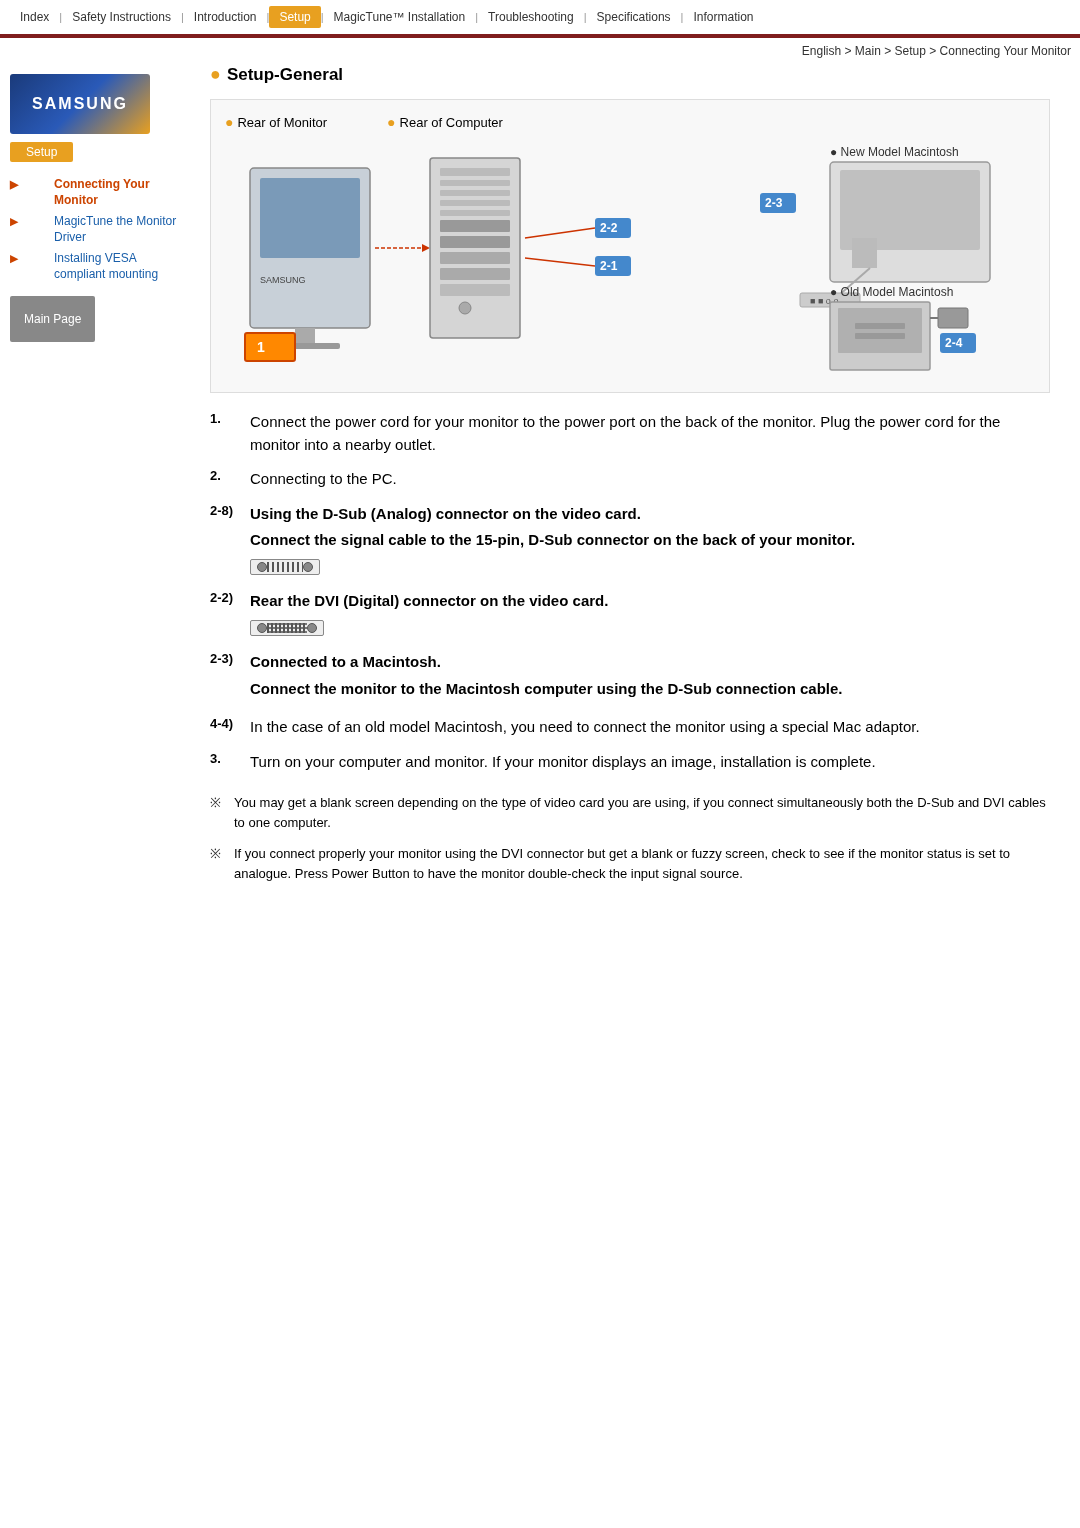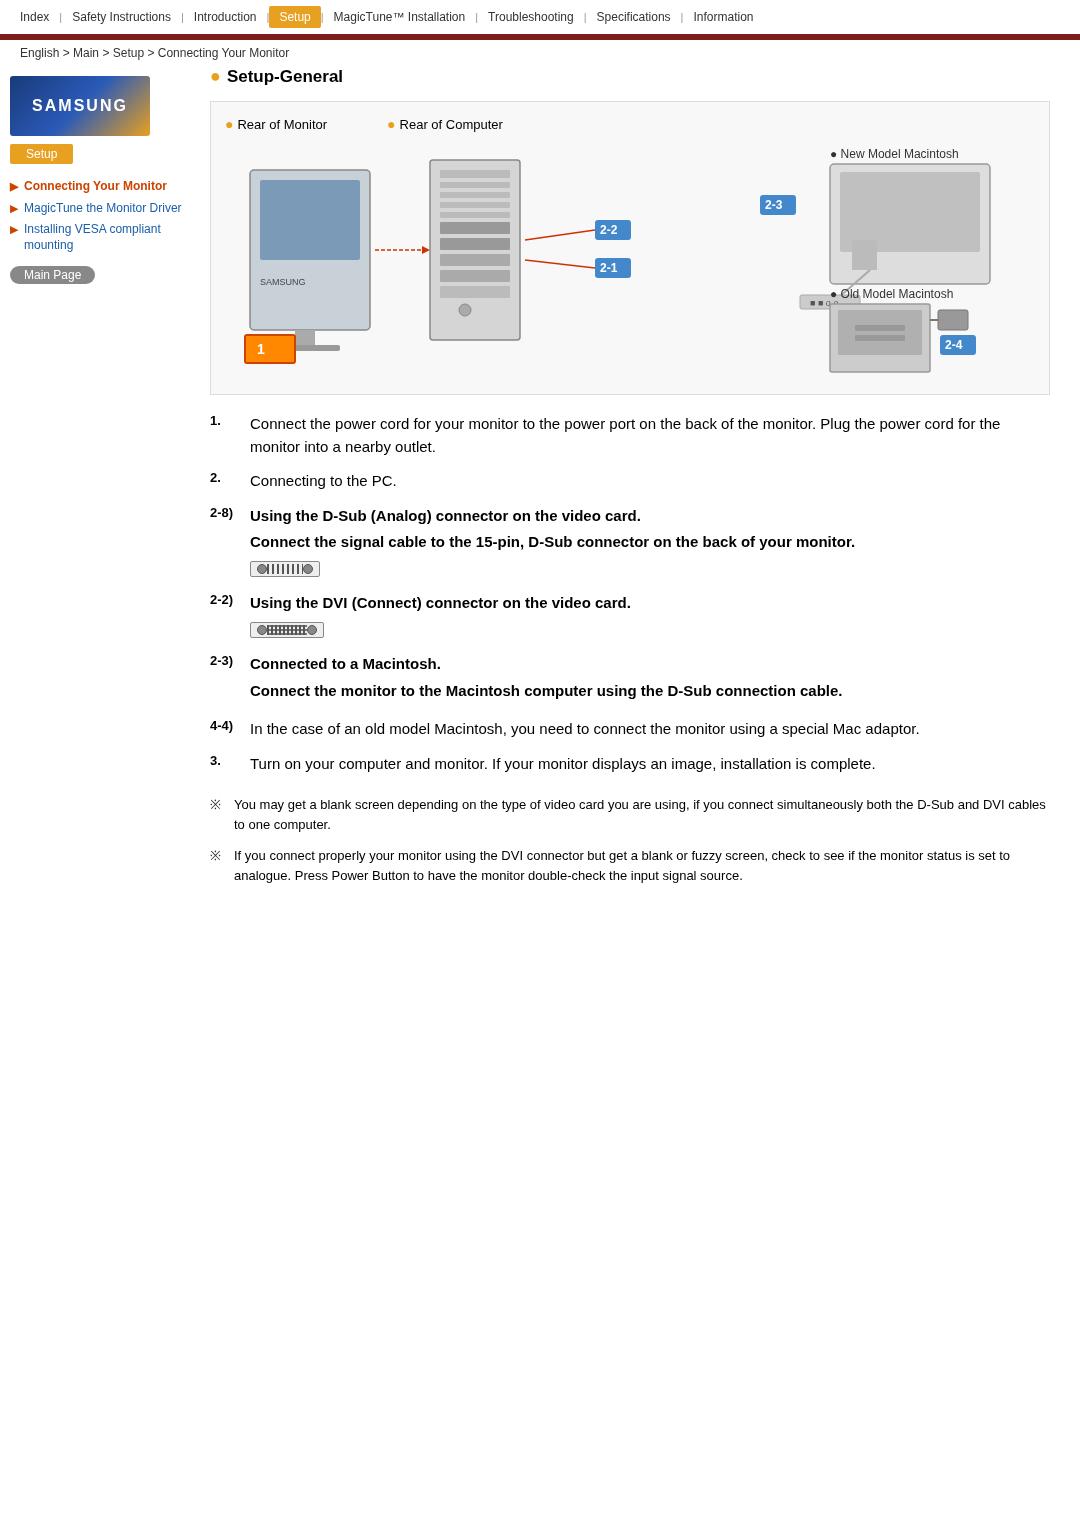--- a/index.html
+++ b/index.html
@@ -8,21 +8,21 @@
       font-size: 13px;
       background: #fff;
       color: #000;
       width: 1080px;
       min-height: 1528px;
     }
 
     
     #top-nav {
       background: #fff;
-      border-bottom: 6px solid #7f1d1d;
+      border-bottom: 4px solid #7f1d1d;
       padding: 6px 10px;
       display: flex;
       align-items: center;
       gap: 0;
       font-size: 12px;
     }
     .nav-item {
       padding: 4px 10px;
       cursor: pointer;
       color: #333;
@@ -33,22 +33,22 @@
       color: #fff;
       border-radius: 2px;
     }
     .nav-sep {
       color: #999;
       font-size: 11px;
     }
 
     
     #breadcrumb {
-      text-align: left;
-      padding: 6px 20px;
+      text-align: right;
+      padding: 6px 9px;
       font-size: 12px;
       color: #333;
     }
 
     
     #main-layout {
       display: flex;
       padding: 0 10px;
     }
 
@@ -92,29 +92,29 @@
       font-size: 12px;
       color: #1a5faa;
     }
     .sidebar-link.active { color: #cc4400; font-weight: bold; }
     .sidebar-arrow {
       color: #cc4400;
       font-size: 11px;
       margin-top: 1px;
       min-width: 10px;
     }
-    .sidebar-link-text { line-height: 1.3; }
+    .sidebar-link-text { line-height: 1.3; margin-left: 30px; }
     #main-page-btn {
       background: #888;
       color: #fff;
-      padding: 2px 14px;
+      padding: 16px 14px;
       font-size: 12px;
       display: inline-block;
       margin-top: 10px;
-      border-radius: 10px;
+      border-radius: 2px;
       cursor: pointer;
     }
 
     
     #content {
       flex: 1;
       padding: 0 20px;
     }
     #section-title {
       font-size: 17px;
@@ -333,21 +333,21 @@
           <span style="display:inline-block;width:10px;height:10px;background:#888;border-radius:50%;border:1px solid #555;"></span>
           <span style="display:inline-block;width:36px;height:10px;background:repeating-linear-gradient(90deg,#555 0px,#555 2px,transparent 2px,transparent 5px);"></span>
           <span style="display:inline-block;width:10px;height:10px;background:#888;border-radius:50%;border:1px solid #555;"></span>
         </div>
       </div>
     </div>
 
     <div class="step-block">
       <span class="step-num">2-2)</span>
       <div class="step-content">
-        <p>Using the DVI (Connect) connector on the video card.</p>
+        <p>Rear the DVI (Digital) connector on the video card.</p>
         <div style="display:inline-flex; align-items:center; border:1px solid #888; background:#eee; padding:2px 6px; border-radius:2px; margin-top:2px;">
           <span style="display:inline-block;width:10px;height:10px;background:#888;border-radius:50%;border:1px solid #555;"></span>
           <span style="display:inline-block;width:40px;height:10px;background:repeating-linear-gradient(90deg,#555 0px,#555 2px,transparent 2px,transparent 4px),repeating-linear-gradient(180deg,#777 0px,#777 2px,transparent 2px,transparent 4px);"></span>
           <span style="display:inline-block;width:10px;height:10px;background:#888;border-radius:50%;border:1px solid #555;"></span>
         </div>
       </div>
     </div>
 
     <div class="step-block">
       <span class="step-num">2-3)</span>

